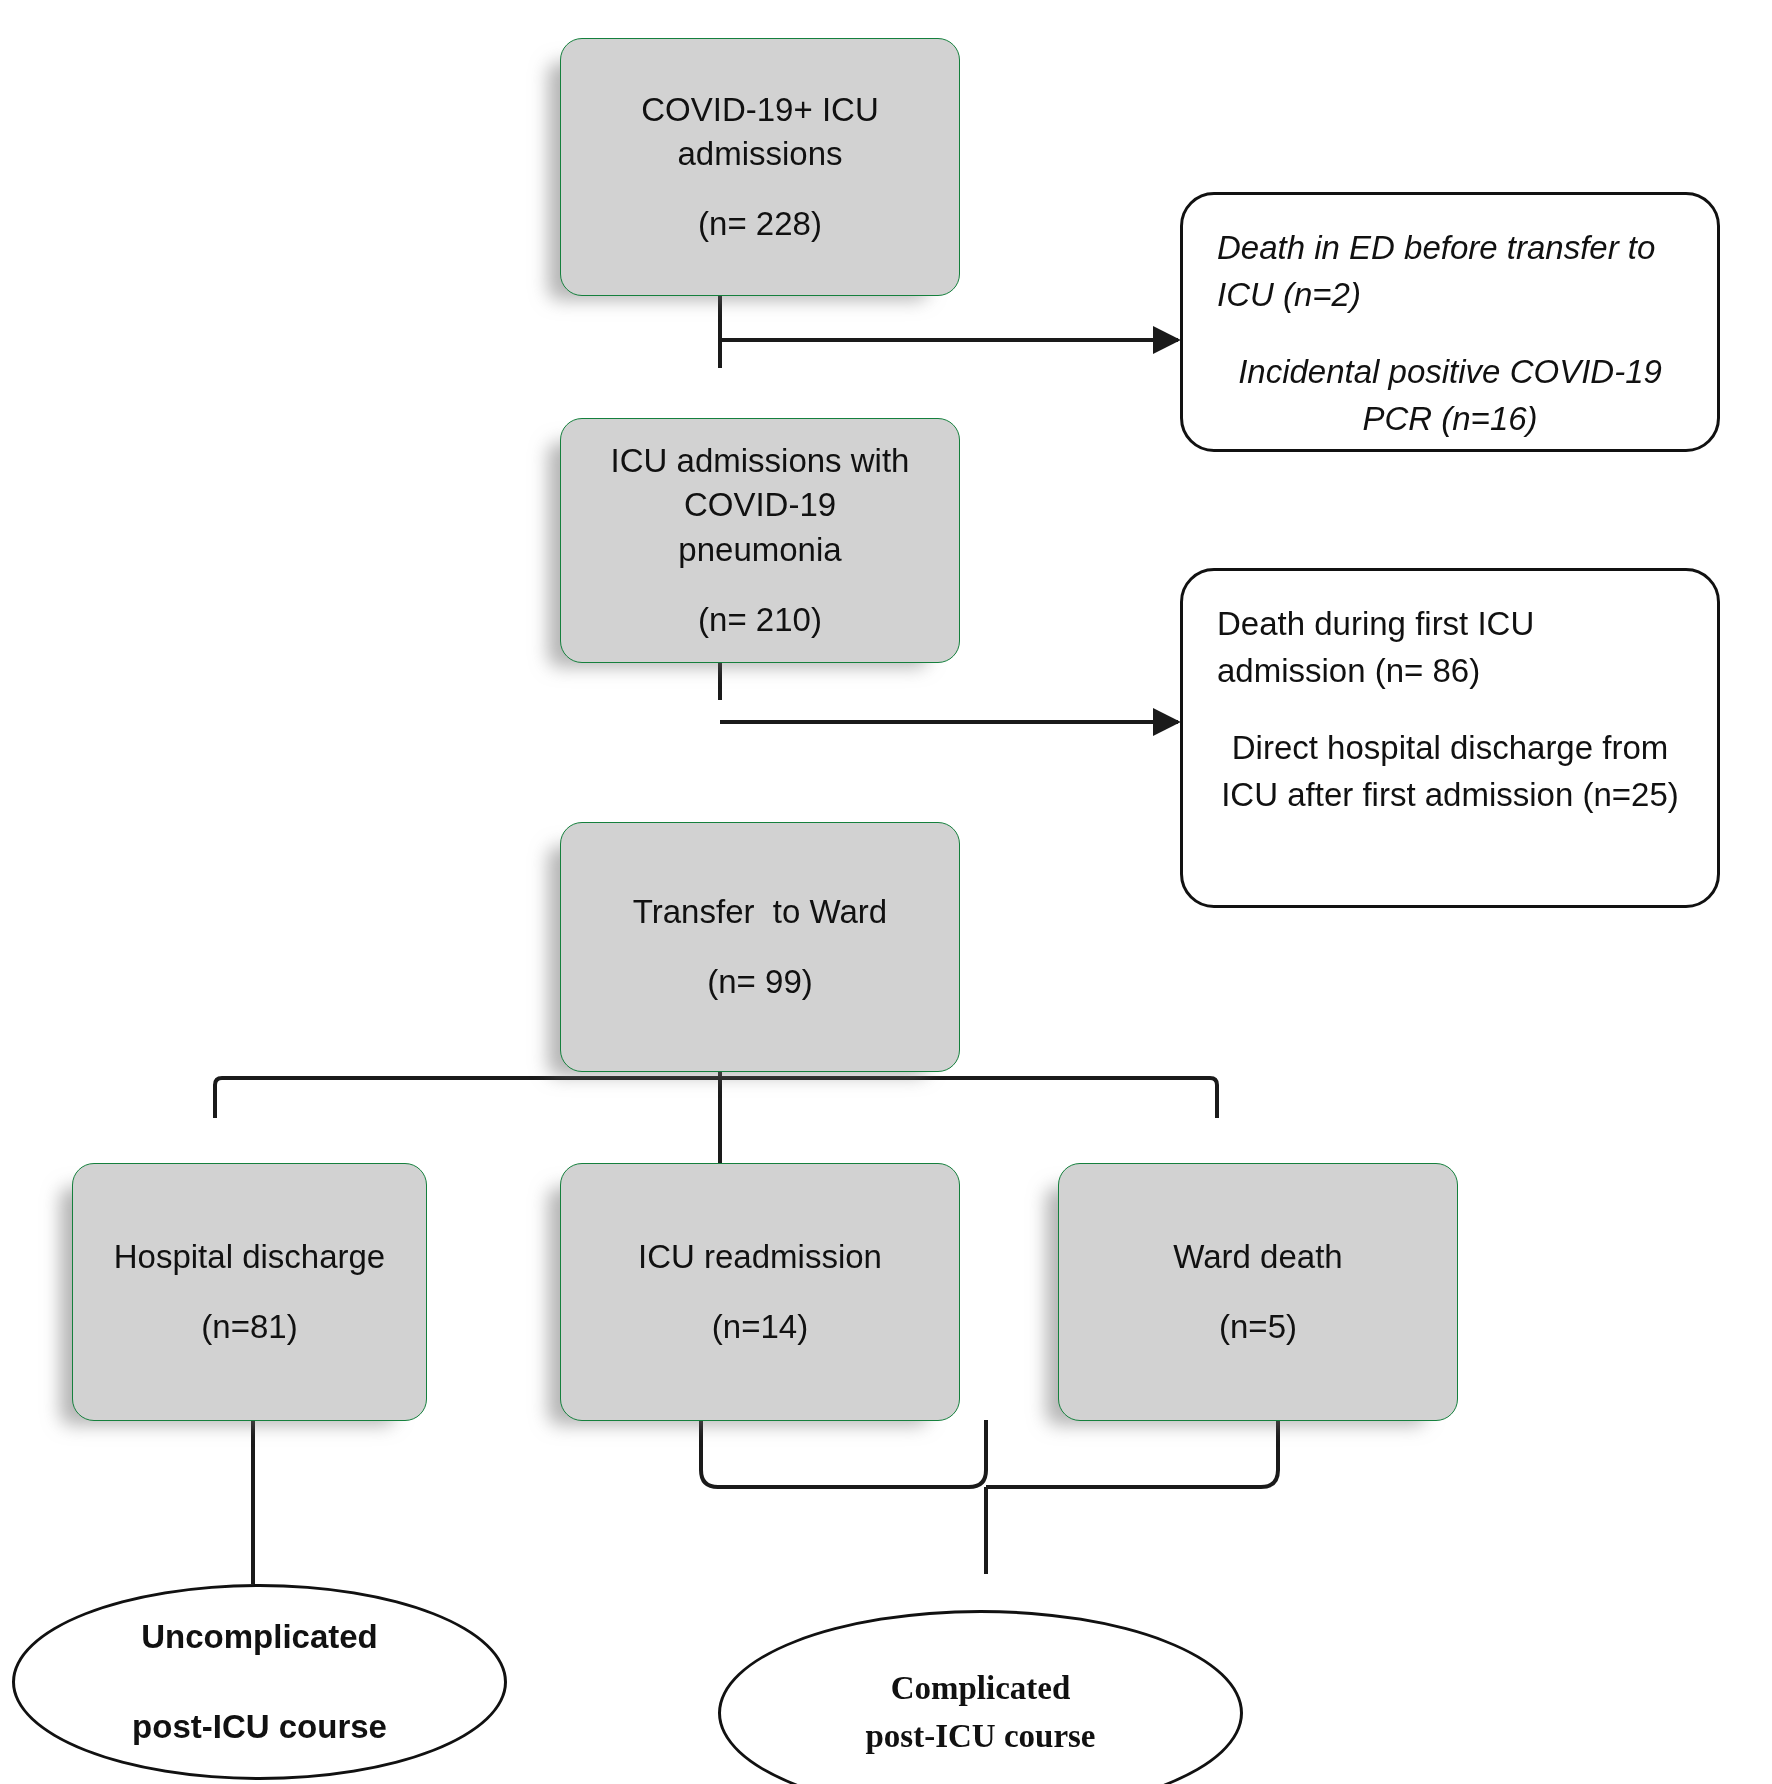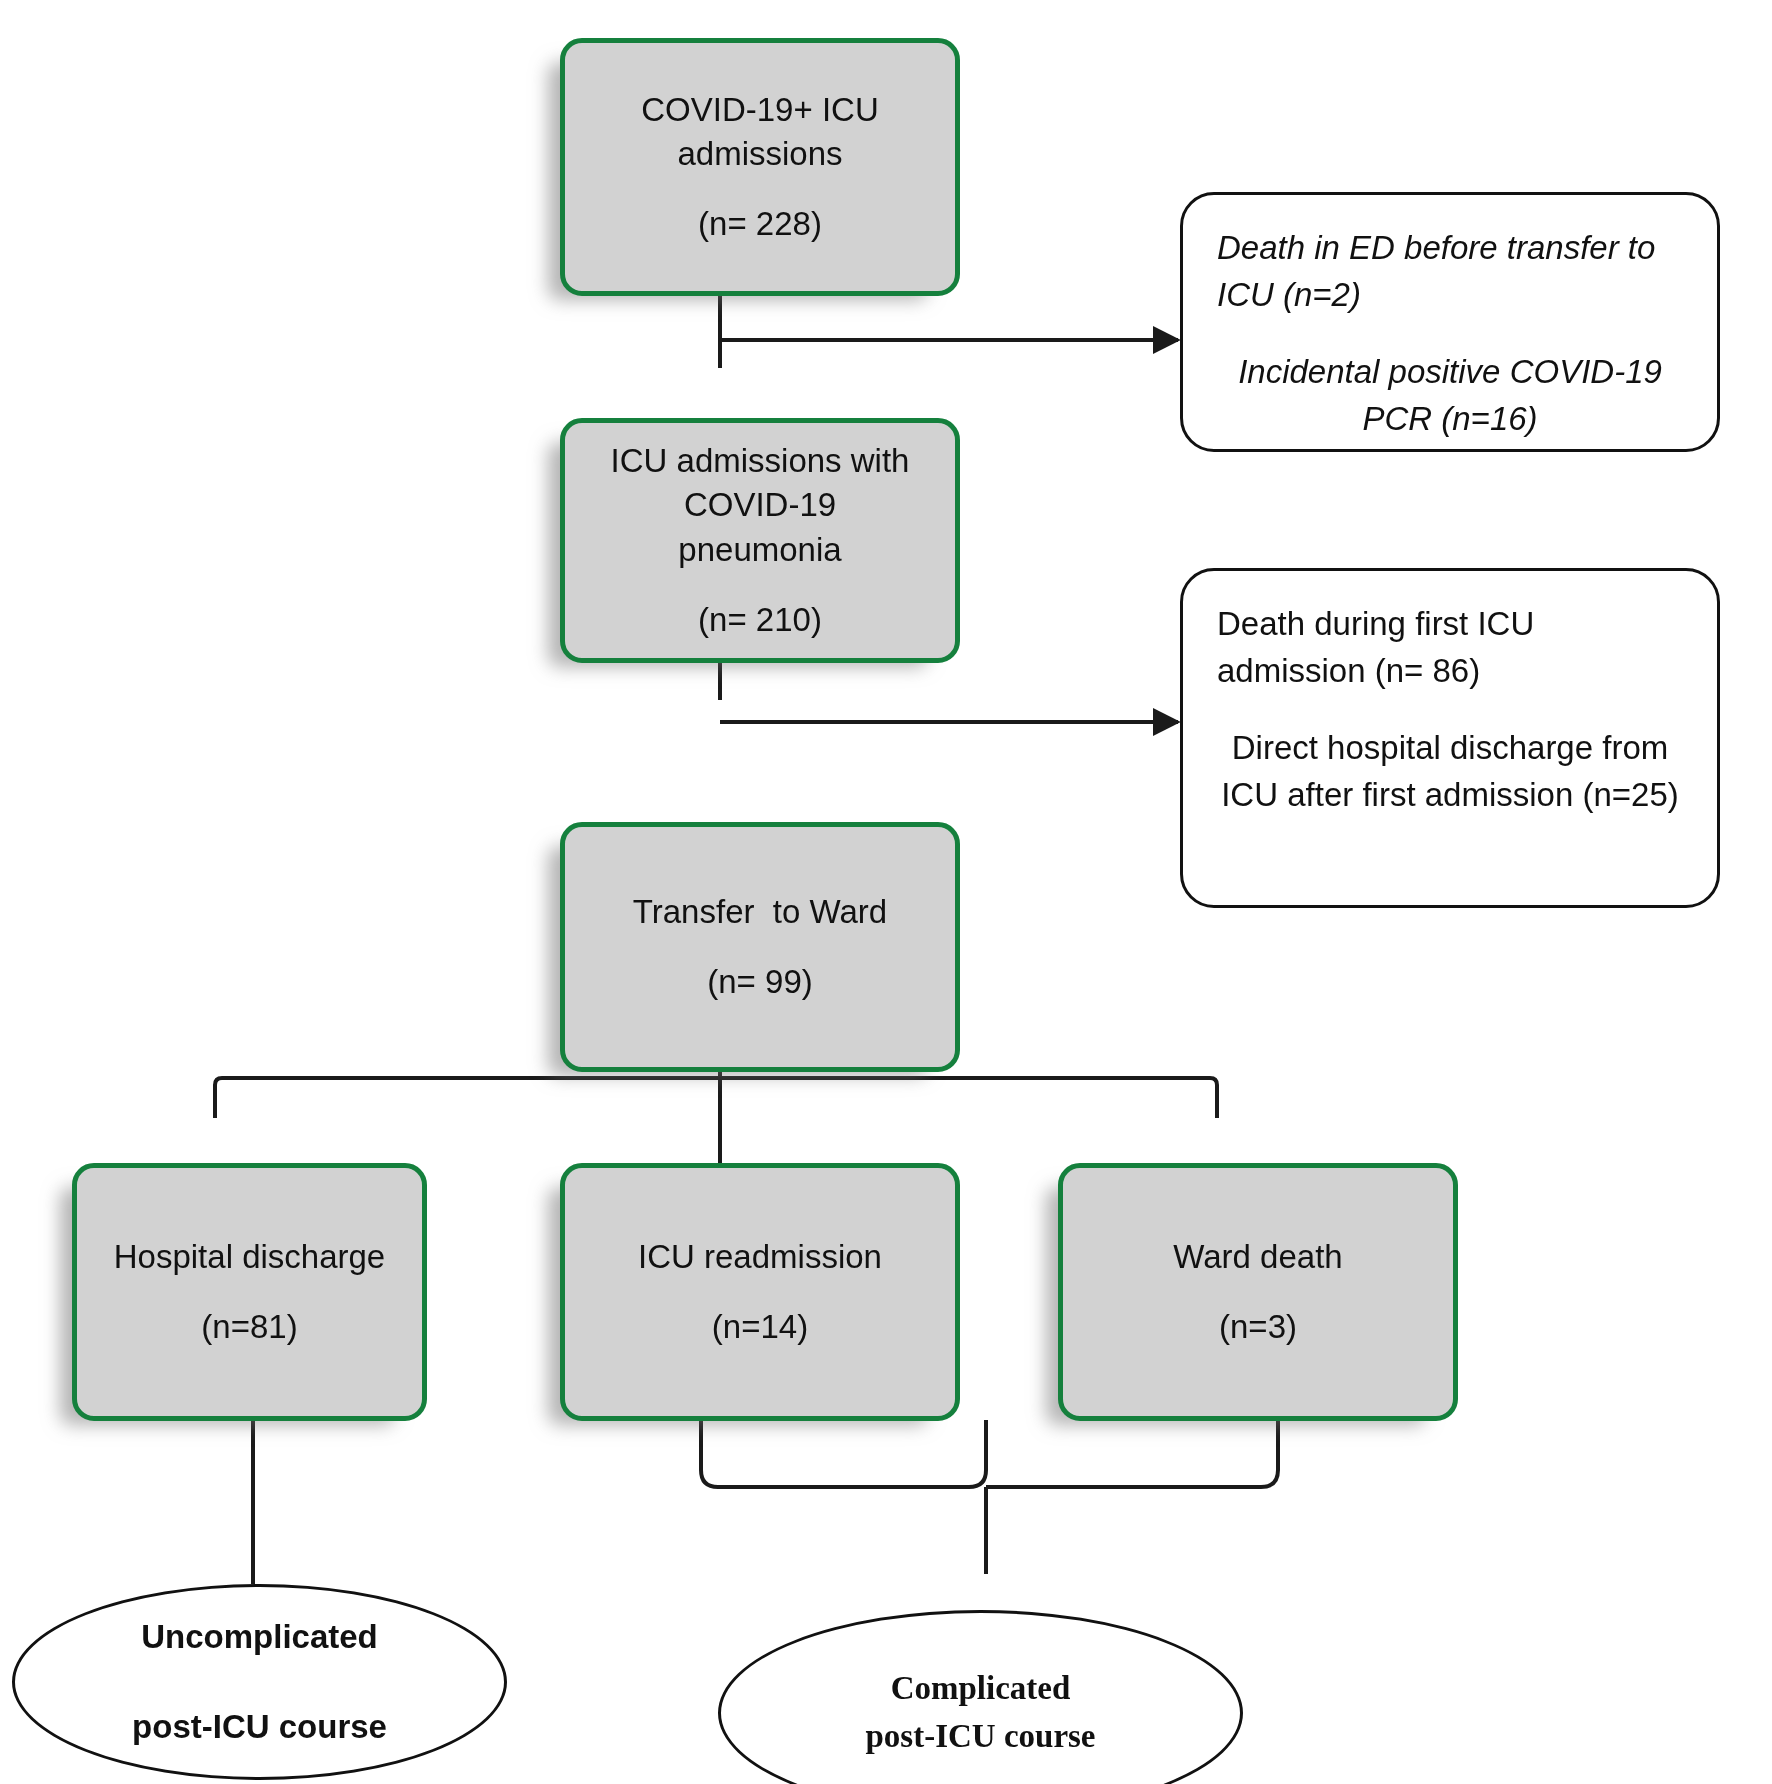--- a/index.html
+++ b/index.html
@@ -20,21 +20,21 @@
     left: 0; top: 0;
     width: 1772px;
     height: 1784px;
     pointer-events: none;
   }
   
   .pbox {
     position: absolute;
     box-sizing: border-box;
     background: #d2d2d2;
-    border: 5px solid #15803d;
+    border: 1px solid #15803d;
     border-radius: 22px;
     box-shadow: -22px 14px 18px -10px rgba(120,120,120,0.55);
     display: flex;
     flex-direction: column;
     align-items: center;
     justify-content: center;
     text-align: center;
     color: #111111;
     font-size: 33px;
     line-height: 1.34;
@@ -142,21 +142,21 @@
 
   <div class="pbox" style="left:560px; top:1163px; width:400px; height:258px;">
     <span class="ln">ICU readmission</span>
     <span class="gap"></span>
     <span class="ln">(n=14)</span>
   </div>
 
   <div class="pbox" style="left:1058px; top:1163px; width:400px; height:258px;">
     <span class="ln">Ward death</span>
     <span class="gap"></span>
-    <span class="ln">(n=3)</span>
+    <span class="ln">(n=5)</span>
   </div>
 
   <div class="xbox" style="left:1180px; top:192px; width:540px; height:260px;font-style:italic;">
     <p>Death in ED before transfer to ICU (n=2)</p>
     <p>Incidental positive COVID-19 PCR (n=16)</p>
   </div>
 
   <div class="xbox" style="left:1180px; top:568px; width:540px; height:340px;">
     <p>Death during first ICU admission (n= 86)</p>
     <p>Direct hospital discharge from ICU after first admission (n=25)</p>

